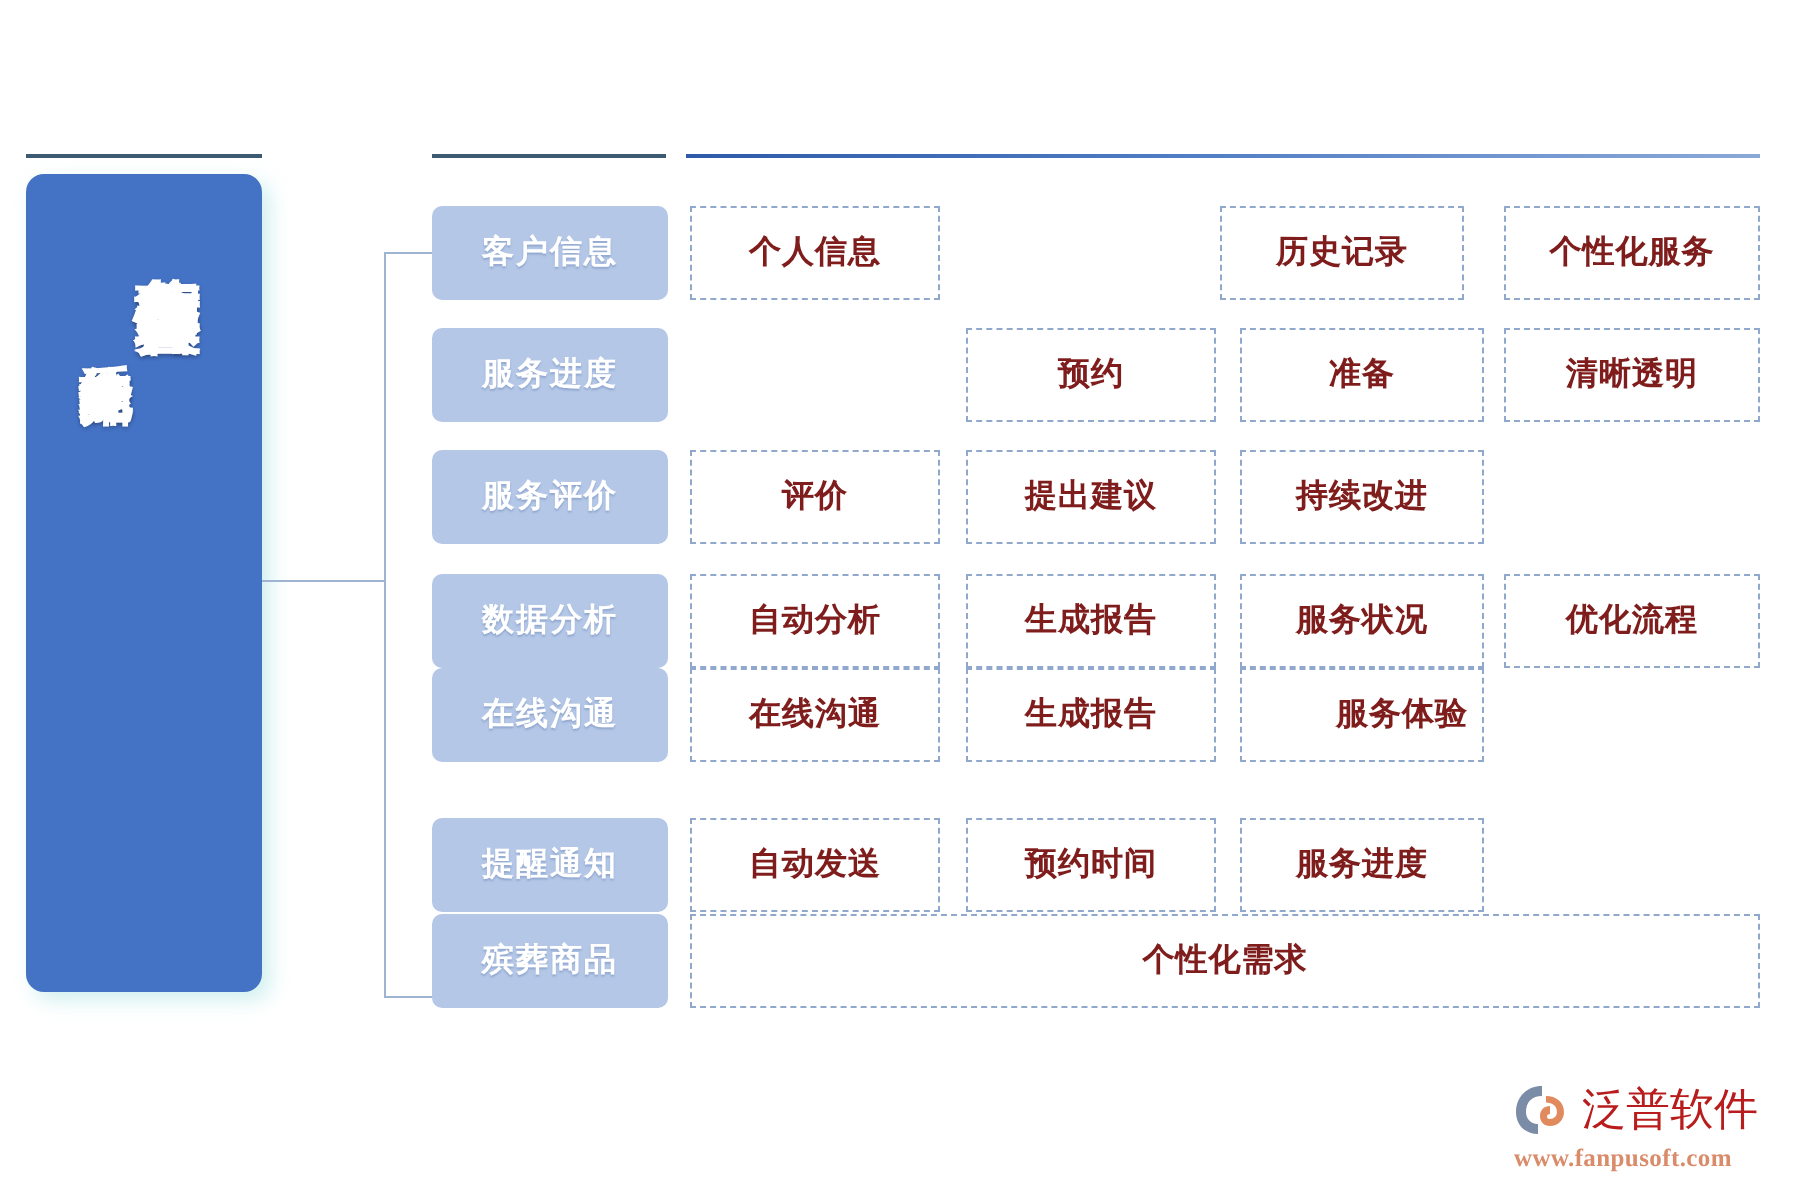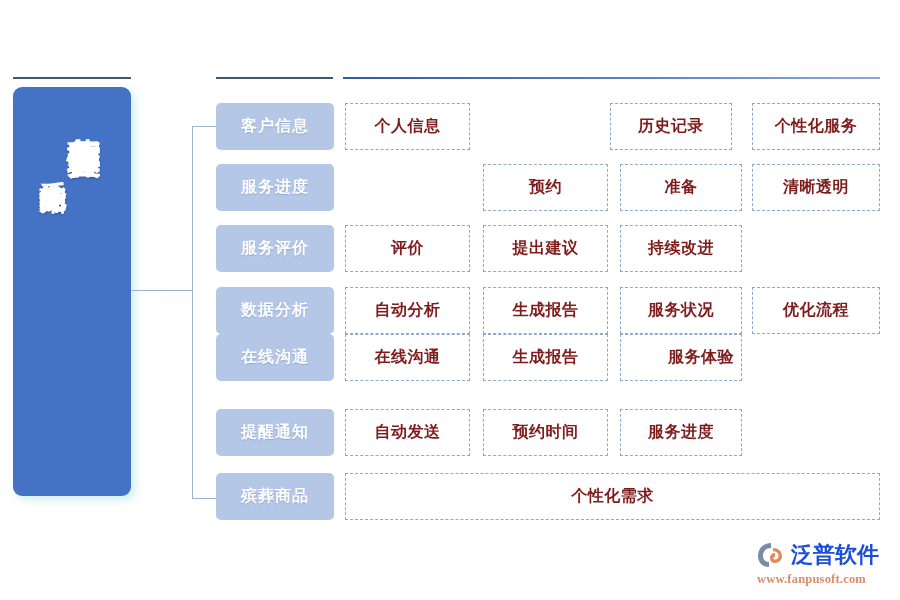--- a/index.html
+++ b/index.html
@@ -153,22 +153,22 @@
     align-items: center;
     gap: 4px;
   }
   .logo-mark {
     width: 30px;
     height: 28px;
     flex: 0 0 auto;
   }
   .logo-word {
     font-size: 22px;
-    font-weight: 700;
-    color: #1d4ed8;
+    font-weight: 400;
+    color: #b91c1c;
     letter-spacing: 0px;
     line-height: 1;
   }
   .logo-url {
     margin-top: 3px;
     font-size: 12.5px;
     font-weight: 700;
     color: #d98b6a;
     letter-spacing: 0.2px;
     font-family: "Liberation Serif", "DejaVu Serif", serif;
@@ -238,21 +238,21 @@
         </div>
       </div>
       <div class="row" style="top: 409px;">
         <div class="cat-box">提醒通知</div>
         <div class="cells">
           <div class="cell" style="left: 0px; width: 125px;">自动发送</div>
           <div class="cell" style="left: 138px; width: 125px;">预约时间</div>
           <div class="cell" style="left: 275px; width: 122px;">服务进度</div>
         </div>
       </div>
-      <div class="row" style="top: 473px;">
+      <div class="row" style="top: 457px;">
         <div class="cat-box">殡葬商品</div>
         <div class="cells">
           <div class="cell wide">个性化需求</div>
         </div>
       </div>
     </div>
 
   <div class="logo">
     <div class="logo-row">
       <svg class="logo-mark" viewBox="0 0 30 28">

